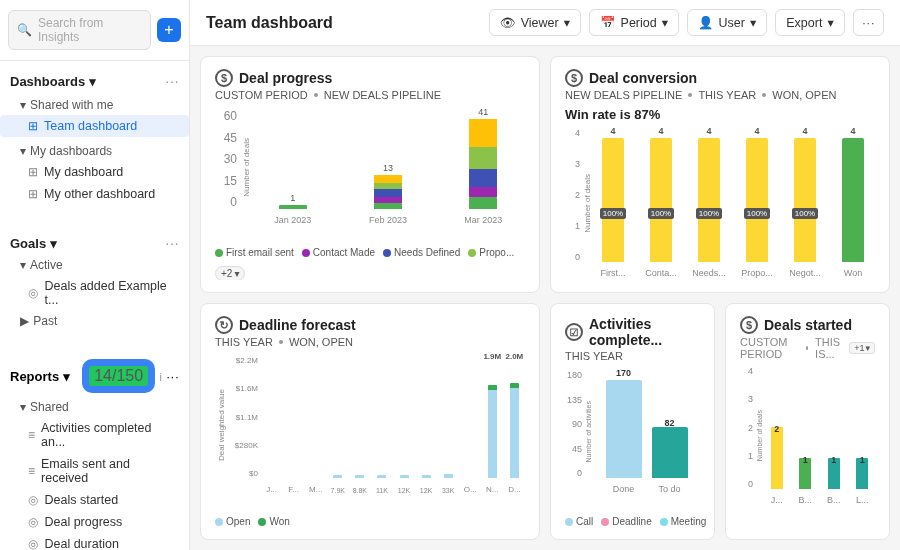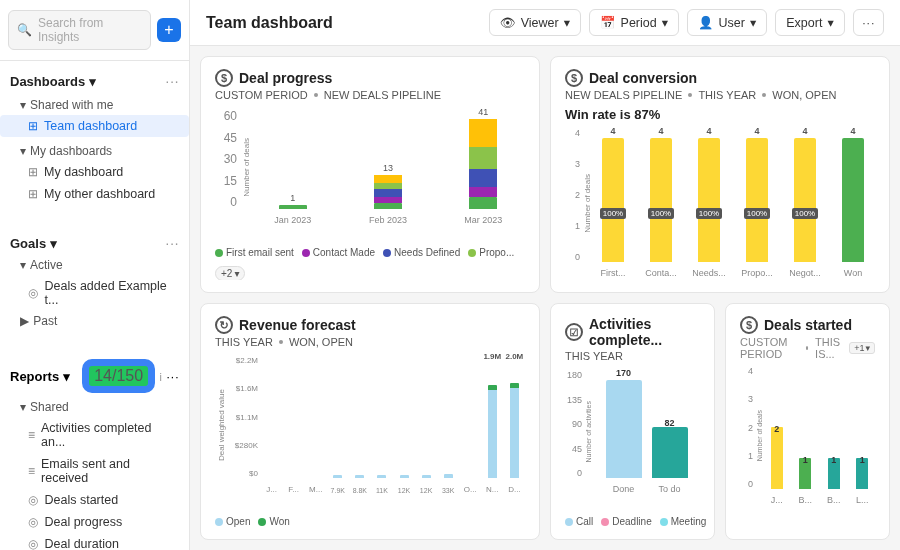--- a/index.html
+++ b/index.html
@@ -362,21 +362,21 @@
             <div style="width:22px; height:100%; background:#4caf50; border-radius:2px 2px 0 0; margin-top:12px;"></div>
             <span style="position:absolute;bottom:-16px;font-size:9px;color:#888;">Won</span>
           </div>
         </div>
       </div>
     </div>
 
     <div class="card">
       <div class="card-title">
         <span class="card-icon" style="font-size:11px; border-radius:50%; border:2px solid #555; width:18px; height:18px; display:inline-flex; align-items:center; justify-content:center;">↻</span>
-        <span>Revenue forecast</span>
+        <span>Deadline forecast</span>
       </div>
       <div class="card-subtitle">
         <span>THIS YEAR</span>
         <span class="dot"></span>
         <span>WON, OPEN</span>
       </div>
       <div style="flex:1; display:flex; flex-direction:column;">
         <div style="flex:1; position:relative; display:flex;">
 
           <div style="width:12px; display:flex; align-items:center; justify-content:center;">

